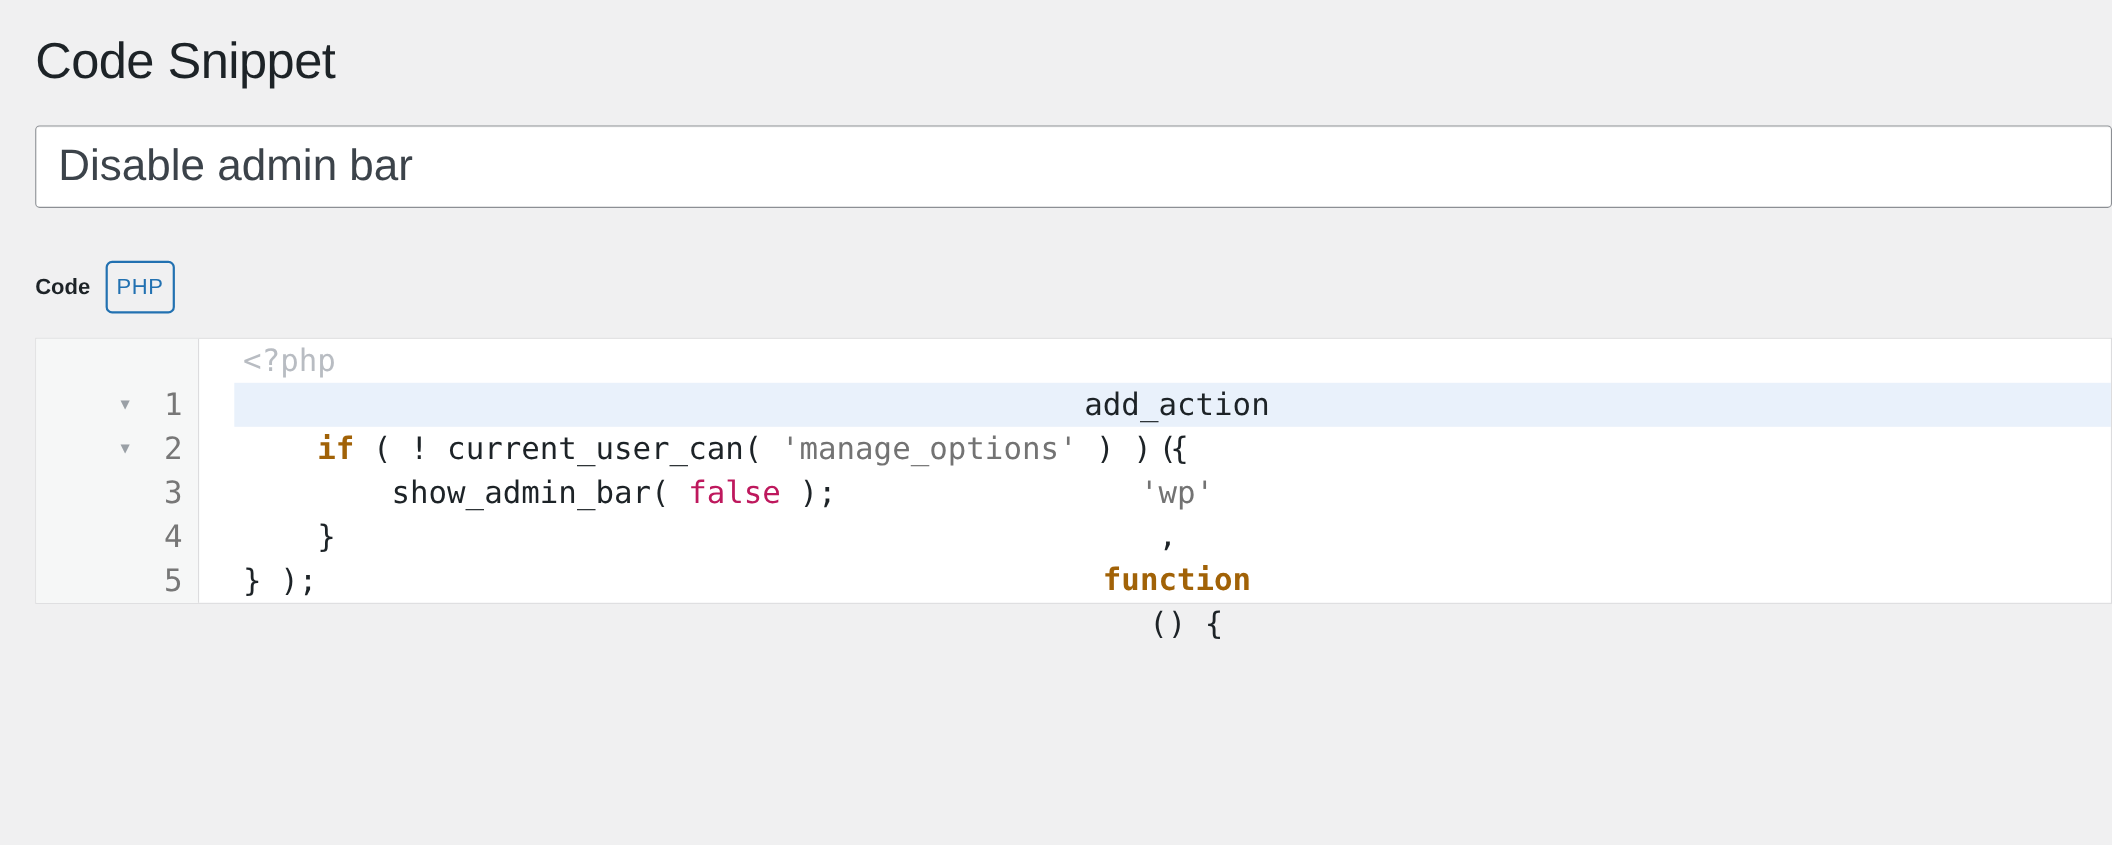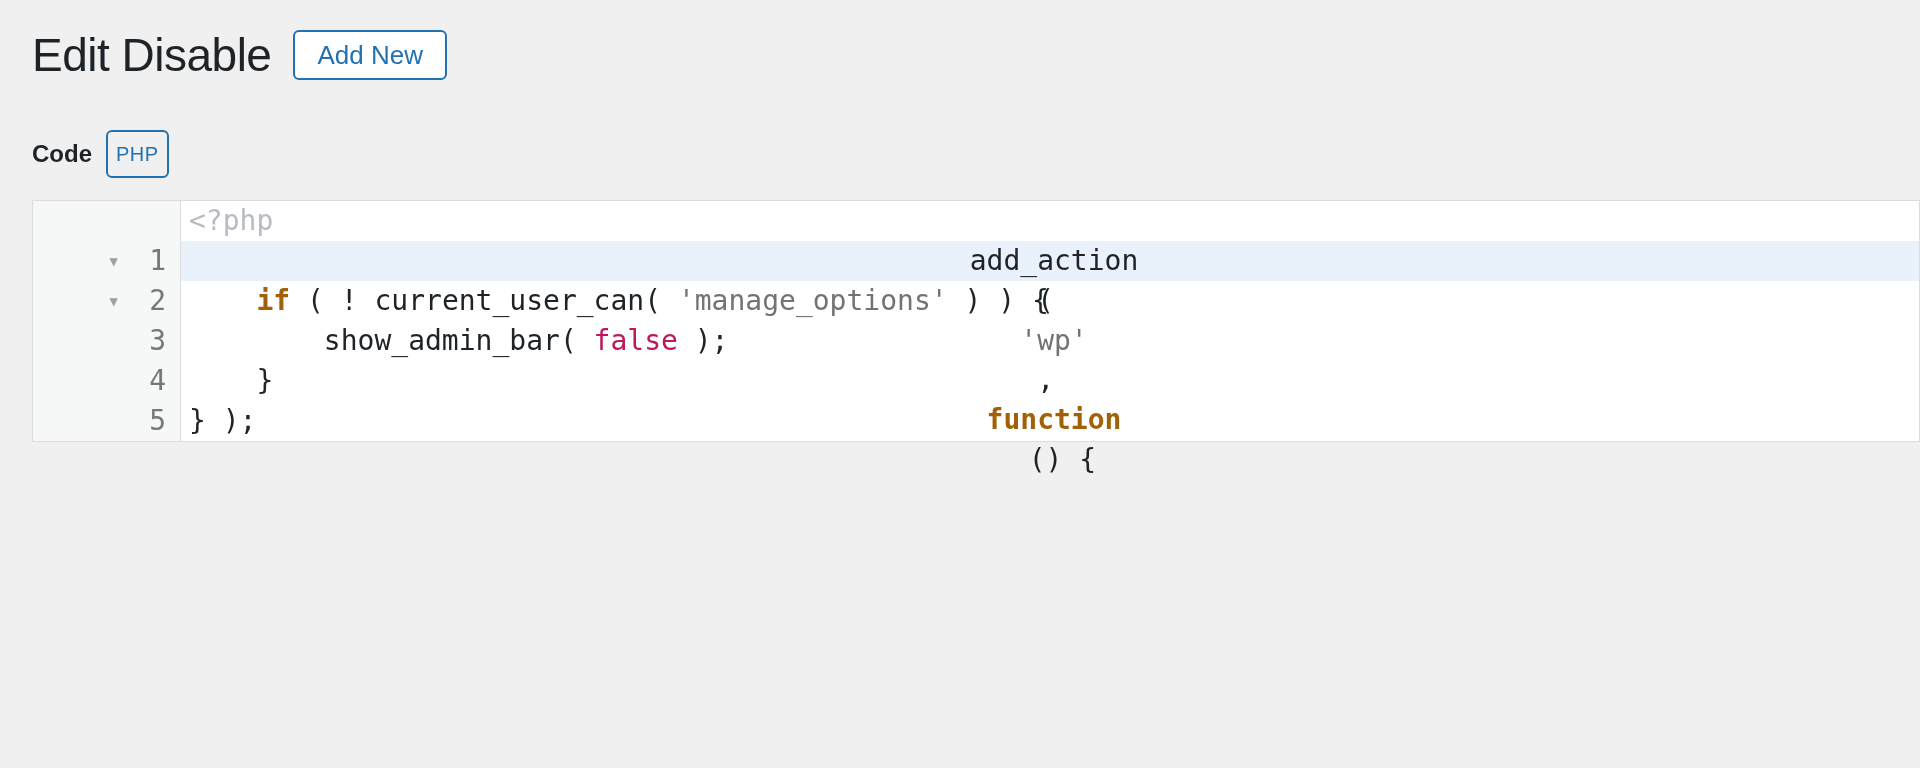--- a/index.html
+++ b/index.html
@@ -49,21 +49,21 @@
     outline: none;
     box-shadow: 0 1px 0 rgba(0,0,0,0.05) inset;
   }
   .code-heading-row {
     margin-top: 48px;
     display: flex;
     align-items: center;
     gap: 14px;
   }
   .code-heading {
-    font-size: 24px;
+    font-size: 20px;
     font-weight: 700;
     color: #1d2327;
   }
   .php-badge {
     border: 2px solid #2271b1;
     color: #2271b1;
     font-size: 20px;
     font-weight: 500;
     padding: 11px 8px;
     border-radius: 6px;
@@ -103,20 +103,21 @@
     transform: translateY(1px);
   }
   .gutter .ln {
     min-width: 20px;
     text-align: right;
   }
   .code-area {
     flex: 1;
     padding: 0;
     white-space: pre;
+    margin-left: 32px;
   }
   .code-line {
     height: 40px;
     display: flex;
     align-items: center;
     padding-left: 8px;
   }
   .code-line.active {
     background: #e9f1fb;
     flex-direction: column;
@@ -129,24 +130,24 @@
   .tok-kw   { color: #a16207; font-weight: bold; }
   .tok-punc { color: #1d2327; }
   .tok-const{ color: #be185d; }
 </style>
 </head>
 <body>
 
 <div class="wrap">
 
   <div class="header-row">
-    <h1 class="page-title">Edit Disable</h1>
-    <button class="add-new-btn">Add New</button>
+    <h1 class="page-title">Code Snippet</h1>
   </div>
 
+  <input type="text" class="title-input" value="Disable admin bar" style="">
 
   <div class="code-heading-row">
     <span class="code-heading">Code</span>
     <span class="php-badge">PHP</span>
   </div>
 
   <div class="editor-container">
     <div class="gutter" id="gutter">
         <div class="grow"></div>
         <div class="grow">

